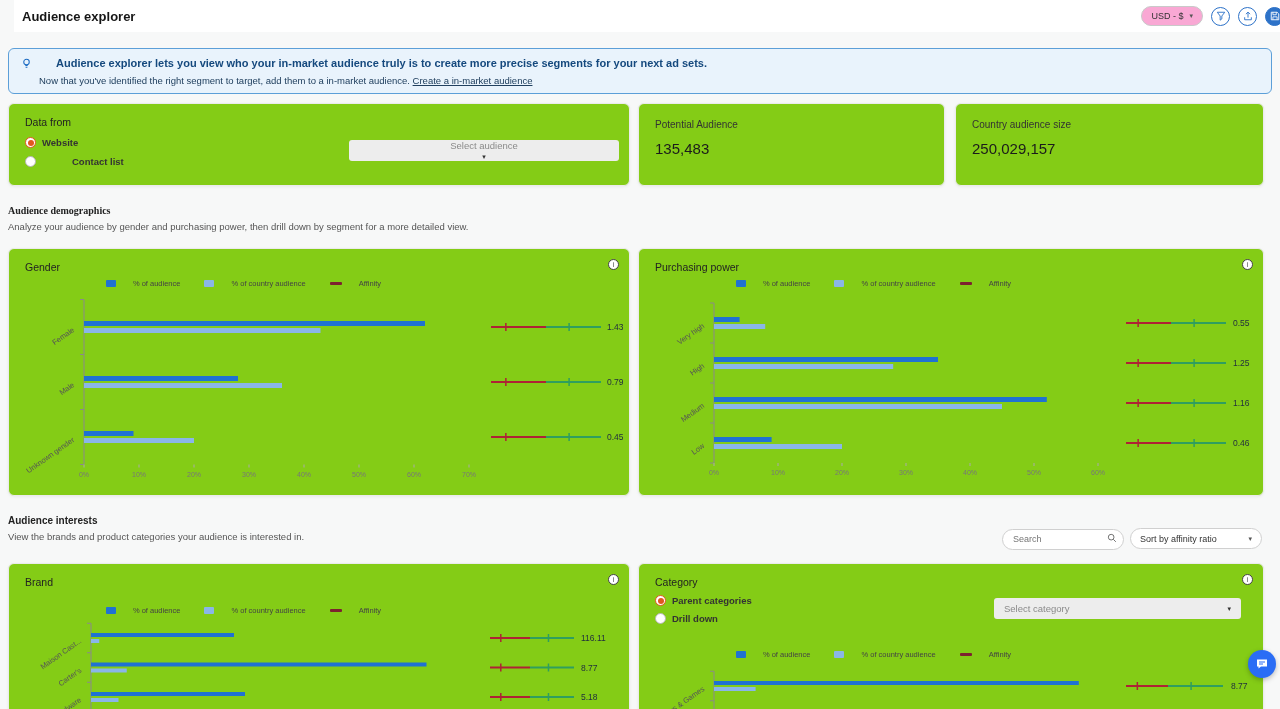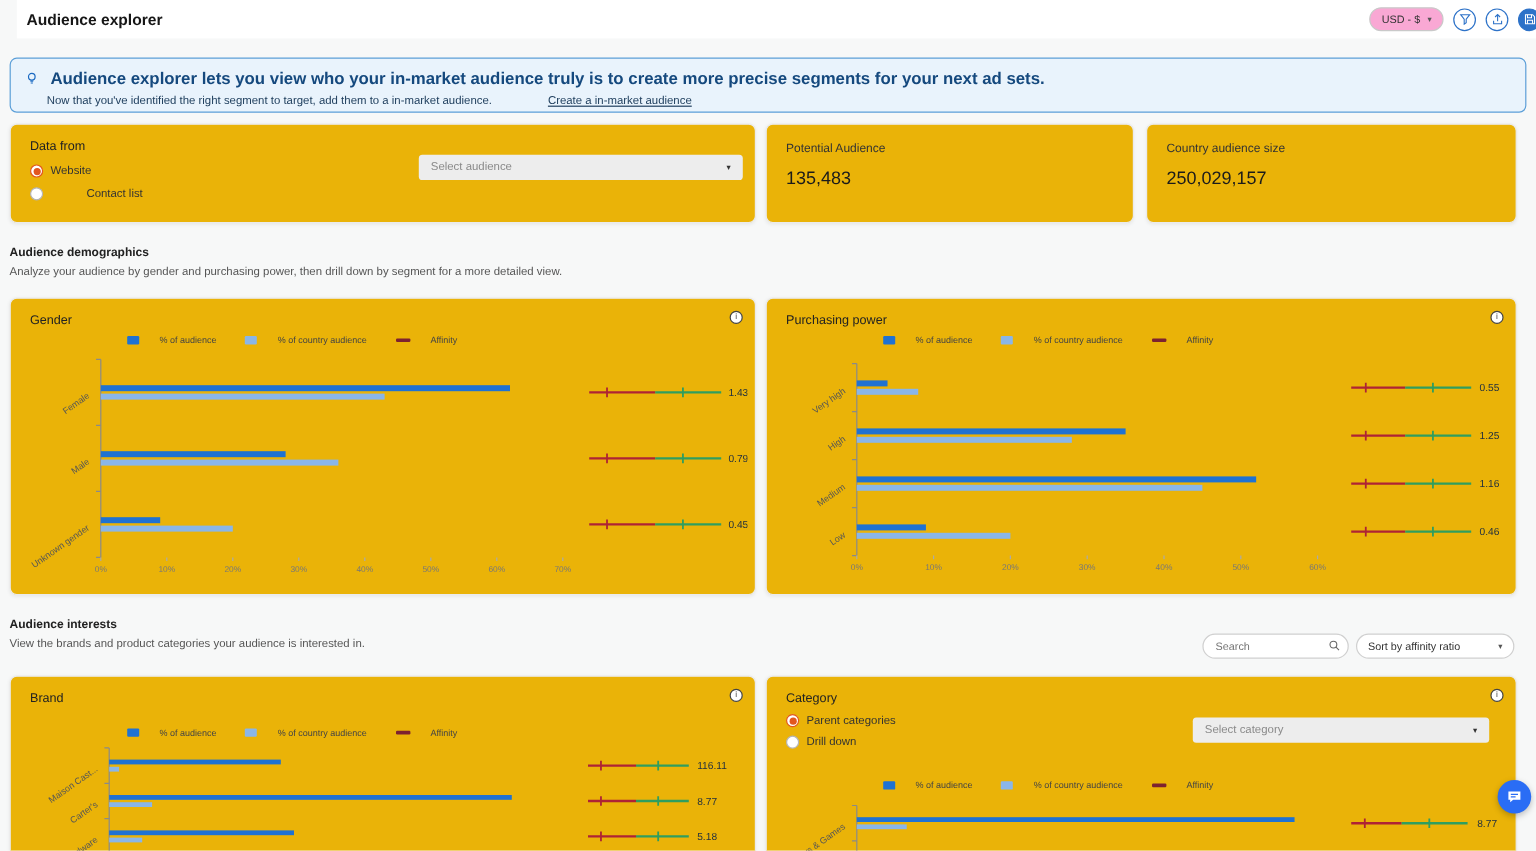--- a/index.html
+++ b/index.html
@@ -11,42 +11,42 @@
   .topbar { position:absolute; left:0; top:0; width:1280px; height:32px; background:#fff; display:flex; align-items:center; justify-content:space-between; padding:0 10px 0 8px;margin-left:14px; }
   .page-title { font-size:13px; font-weight:600; color:#161616; }
   .topbar-actions { display:flex; align-items:center; gap:8px; }
   .currency { height:20px; border:1px solid #c9c9c9; border-radius:11px; background:#f9a8d4; display:flex; align-items:center; gap:6px; padding:0 9px; font-size:9px; color:#333; cursor:pointer; font-family:inherit; }
   .caret { font-size:7px; color:#555; }
   .iconbtn { width:19px; height:19px; border-radius:50%; border:1px solid var(--accent); background:#fff; display:flex; align-items:center; justify-content:center; cursor:pointer; padding:0; }
   .iconbtn.filled { background:var(--accent); }
 
   
   .banner { position:absolute; left:8px; top:48px; width:1264px; height:46px; background:var(--banner-bg); border:1px solid var(--banner-border); border-radius:6px; padding:8px 12px; }
-  .banner-line1 { font-size:14px; font-weight:700; color:#15497e; display:flex; align-items:center; gap:10px; }
+  .banner-line1 { font-size:11px; font-weight:700; color:#15497e; display:flex; align-items:center; gap:24px; }
   .banner-line2 { margin-top:6px; margin-left:18px; font-size:9.5px; color:#21405f; }
-  .banner-line2 a { color:#21405f; text-decoration:underline; cursor:pointer;margin-left:44px; }
-
-  
-  .card { position:absolute; background:#eab308; border:1px solid #ebebeb; border-radius:6px; box-shadow:0 1px 3px rgba(0,0,0,.06); }
+  .banner-line2 a { color:#21405f; text-decoration:underline; cursor:pointer; }
+
+  
+  .card { position:absolute; background:#84cc16; border:1px solid #ebebeb; border-radius:6px; box-shadow:0 1px 3px rgba(0,0,0,.06); }
   .c-datafrom { left:8px; top:103px; width:622px; height:83px; }
   .c-potential { left:638px; top:103px; width:307px; height:83px; }
   .c-country  { left:955px; top:103px; width:309px; height:83px; }
   .c-gender   { left:8px;  top:248px; width:622px; height:248px; }
   .c-power    { left:638px; top:248px; width:626px; height:248px; }
   .c-brand    { left:8px;  top:563px; width:622px; height:240px; }
   .c-category { left:638px; top:563px; width:626px; height:240px; }
 
   .card-title { position:absolute; left:16px; top:12px; font-size:10.5px; color:#222; }
   .stat-label { position:absolute; left:16px; top:15px; font-size:10px; color:#333; }
   .stat-value { position:absolute; left:16px; top:36px; font-size:15px; color:#1b1b1b; }
 
   .info { position:absolute; right:10px; top:10px; width:11px; height:11px; border-radius:50%; border:1px solid #444; background:#fff; color:#444; font-size:7px; line-height:9px; text-align:center; cursor:pointer; padding:0; font-family:inherit; }
 
   
-  .radio { position:absolute; display:flex; align-items:flex-end; gap:6px; font-size:9.5px; color:#333; cursor:pointer; }
+  .radio { position:absolute; display:flex; align-items:flex-end; gap:6px; font-size:9.5px; color:#333; cursor:pointer;font-weight:bold; }
   .radio .dot { width:11px; height:11px; border-radius:50%; border:1.5px solid #b5b5b5; position:relative; background:#fff; }
   .radio.selected .dot { border-color:var(--radio); }
   .radio.selected .dot::after { content:""; position:absolute; inset:1.5px; background:var(--radio); border-radius:50%; }
 
   
   .ghost-select { position:absolute; background:#ededed; border-radius:3px; display:flex; justify-content:space-between; align-items:center; padding:0 10px; font-size:9.5px; color:#8a8a8a; height:21px; cursor:pointer; }
 
   
   .section-title { position:absolute; left:8px; font-size:10px; font-weight:700; color:#222; }
   .section-sub { position:absolute; left:8px; font-size:9.5px; color:#555; }
@@ -125,36 +125,36 @@
   <section class="card c-datafrom">
     <div class="card-title">Data from</div>
     <div class="radio selected" style="left:16px; top:33px;">
       <span class="dot"></span>
       <span>Website</span>
     </div>
     <div class="radio" style="left:16px; top:52px;gap:36px;">
       <span class="dot"></span>
       <span>Contact list</span>
     </div>
-    <div class="ghost-select" style="left:340px; top:25px; width:270px;">
+    <div class="ghost-select" style="left:340px; top:36px; width:270px;flex-direction:column;">
       <span>Select audience</span>
       <span class="caret" style="color:#333;">▾</span>
     </div>
   </section>
 
   <section class="card c-potential">
     <div class="stat-label">Potential Audience</div>
     <div class="stat-value">135,483</div>
   </section>
   <section class="card c-country">
     <div class="stat-label">Country audience size</div>
     <div class="stat-value">250,029,157</div>
   </section>
 
-  <div class="section-title" style="top:205px;">Audience demographics</div>
+  <div class="section-title" style="top:205px;font-family:Liberation Serif, serif;">Audience demographics</div>
   <div class="section-sub" style="top:221px;">Analyze your audience by gender and purchasing power, then drill down by segment for a more detailed view.</div>
 
   <section class="card c-gender">
     <div class="card-title">Gender</div>
     <button class="info">i</button>
     <div class="legend lg-top">
       <span class="sw sw-a"></span>
         <span class="lab">% of audience</span>
       <span class="sw sw-c"></span>
         <span class="lab">% of country audience</span>

